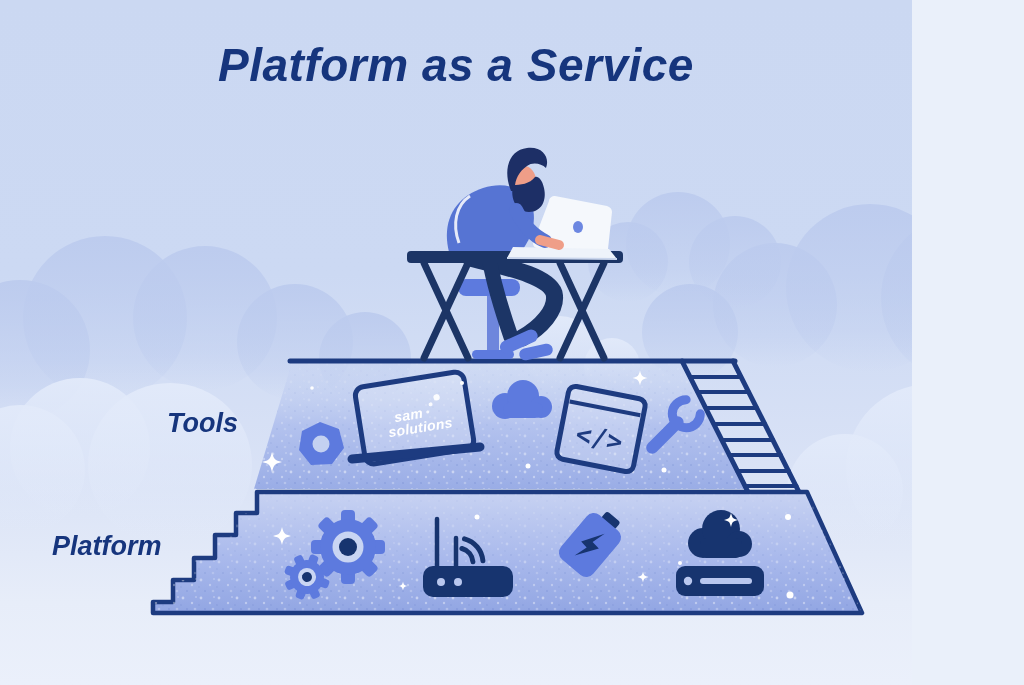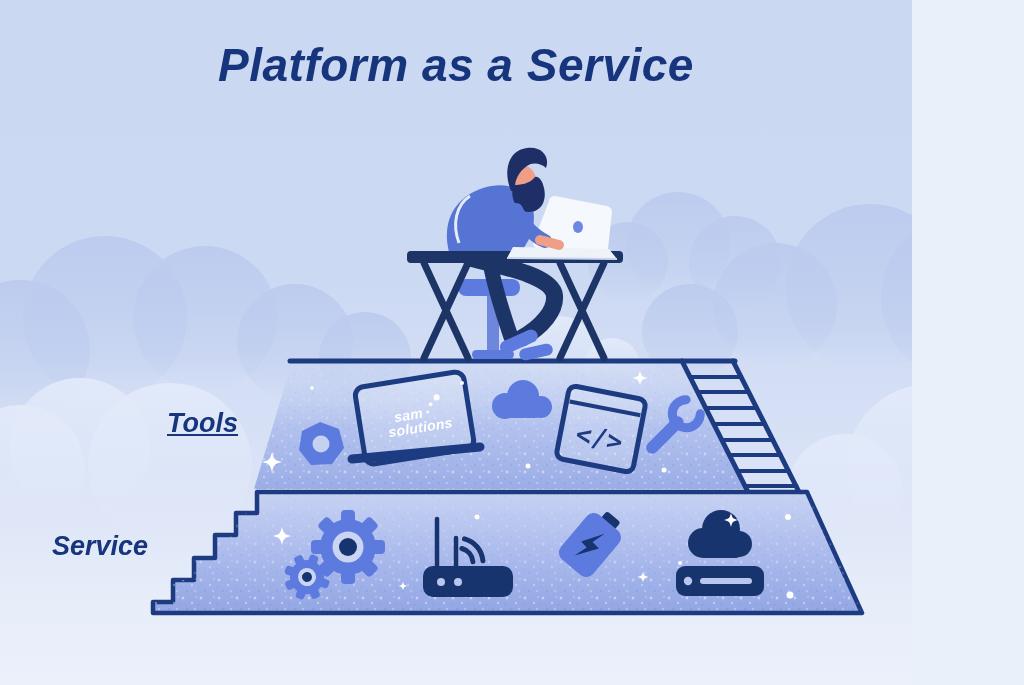--- a/index.html
+++ b/index.html
@@ -9,33 +9,33 @@
     font-family:"Liberation Sans",sans-serif;
   }
   .stage svg{position:absolute;left:0;top:0;}
   h1.title{
     position:absolute;left:0;top:40px;width:100%;margin:0;text-align:center;
     font:italic 700 46px/1.1 "Liberation Sans",sans-serif;color:#16357d;letter-spacing:.5px;z-index:3;
   }
   .layer-label{
     position:absolute;font:italic 700 27px/1 "Liberation Sans",sans-serif;color:#16357d;z-index:3;
   }
-  .layer-label.tools{left:167px;top:410px;text-decoration:underline;}
+  .layer-label.tools{left:167px;top:410px;}
   .layer-label.hardware{left:52px;top:533px;}
   .logo-text{font:italic 700 14px "Liberation Sans",sans-serif;fill:#ffffff;letter-spacing:.3px;}
   .code-text{font:700 26px "DejaVu Sans Mono",monospace;fill:#1d3b80;}
 </style>
 </head>
 <body>
 
 <div class="stage">
 
   <h1 class="title">Platform as a Service</h1>
   <div class="layer-label tools">Tools</div>
-  <div class="layer-label hardware">Service</div>
+  <div class="layer-label hardware">Platform</div>
 
   <svg width="1024" height="685" viewBox="0 0 1024 685">
     <defs>
       <linearGradient id="cloudGrad" x1="0" y1="0" x2="0" y2="1">
         <stop offset="0" stop-color="#bccbee" stop-opacity="0.95"></stop>
         <stop offset="0.75" stop-color="#bccbee" stop-opacity="0.35"></stop>
         <stop offset="1" stop-color="#bccbee" stop-opacity="0"></stop>
       </linearGradient>
       <linearGradient id="lightCloudGrad" x1="0" y1="0" x2="0" y2="1">
         <stop offset="0" stop-color="#e2eafa" stop-opacity="0.95"></stop>

